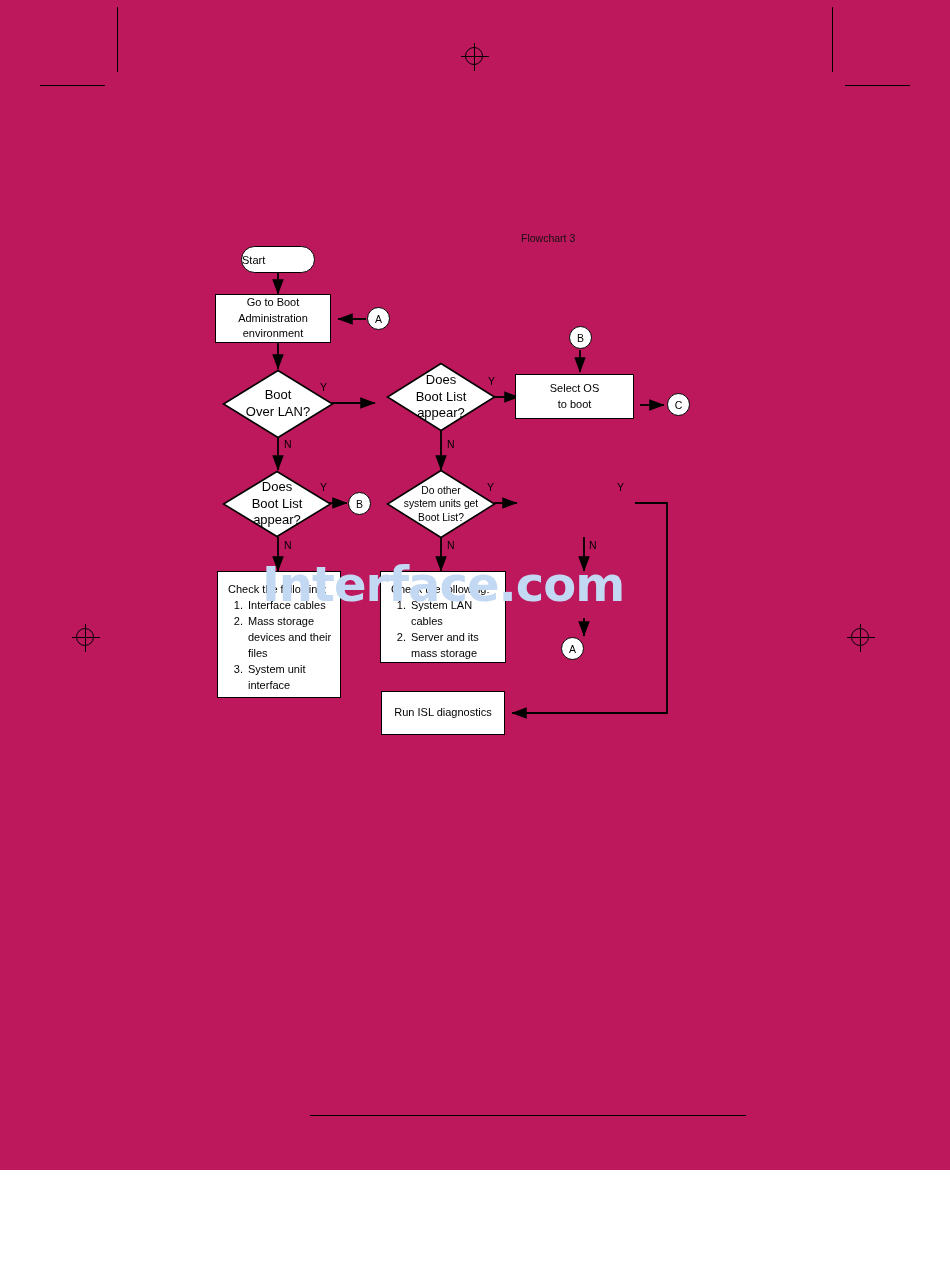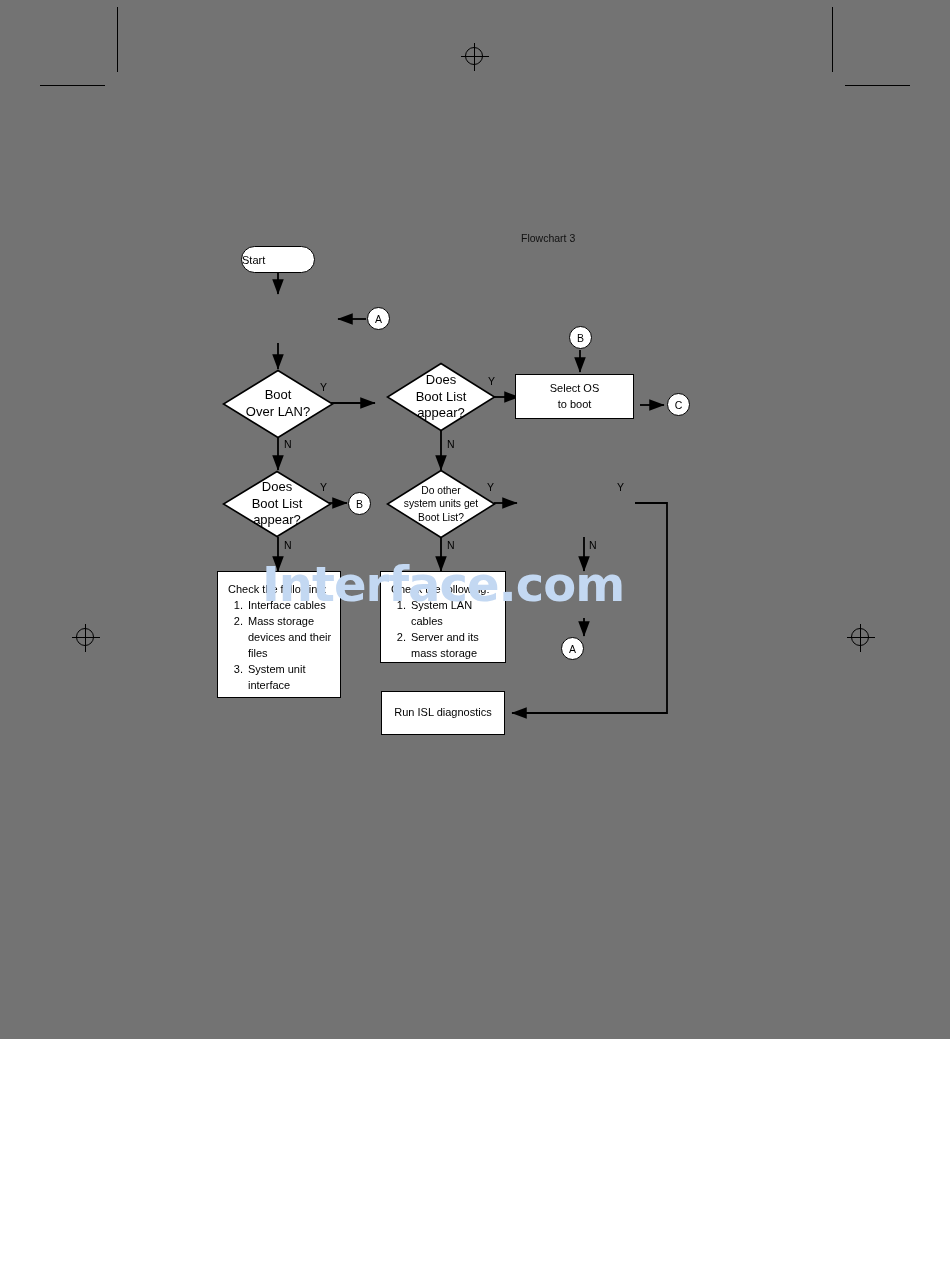--- a/index.html
+++ b/index.html
@@ -3,22 +3,22 @@
 <meta charset="utf-8">
 <style>
   html, body {
     margin: 0;
     padding: 0;
     background: #ffffff;
   }
   #page {
     position: relative;
     width: 950px;
-    height: 1039px;
-    background: #737373;
+    height: 1170px;
+    background: #be185d;
     overflow: hidden;
     font-family: "Liberation Sans", sans-serif;
   }
   
   .crop-v { position: absolute; width: 0; border-left: 1.6px solid #000; }
   .crop-h { position: absolute; height: 0; border-top: 1.6px solid #000; }
   .regmark { position: absolute; width: 28px; height: 28px; }
   .regmark .ring {
     position: absolute; left: 4px; top: 4px; width: 18px; height: 18px;
     border: 1.4px solid #000; border-radius: 50%; box-sizing: border-box;
@@ -190,20 +190,25 @@
       <path d="M635,503 L667,503 L667,713 L512,713" marker-end="url(#arr)"></path>
     </g>
   </svg>
 
   <div class="chart-title" style="left:521px; top:232px;">Flowchart 3</div>
 
   <div class="term" style="left:241px; top:246px; width:74px; height:27px;">
     <span>Start</span>
   </div>
 
+  <div class="proc center" style="left:215px; top:294px; width:116px; height:49px;">
+    <span>Go to Boot</span>
+    <span>Administration</span>
+    <span>environment</span>
+  </div>
 
   <div class="conn" style="left:367px; top:307px;">
     <span>A</span>
   </div>
 
   <div class="diamond-wrap" style="left:222px; top:369px; width:112px; height:70px;">
     <svg width="112" height="70">
       <polygon points="56,1.5 110.5,35 56,68.5 1.5,35" fill="#fff" stroke="#000" stroke-width="1.6"></polygon>
     </svg>
     <div class="diamond-label">

